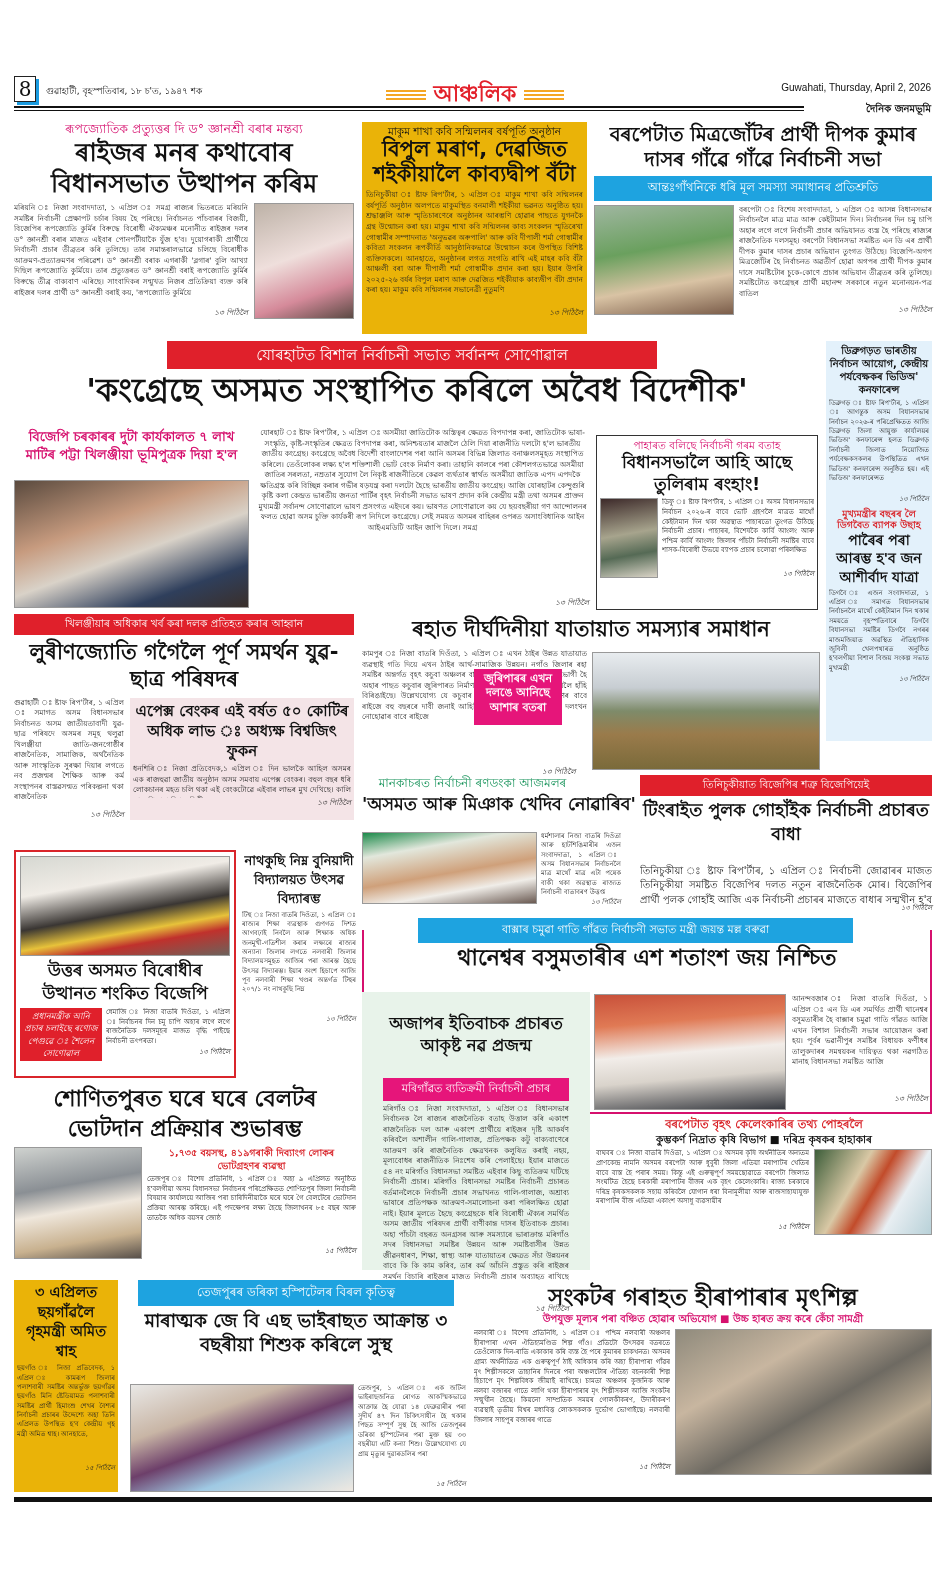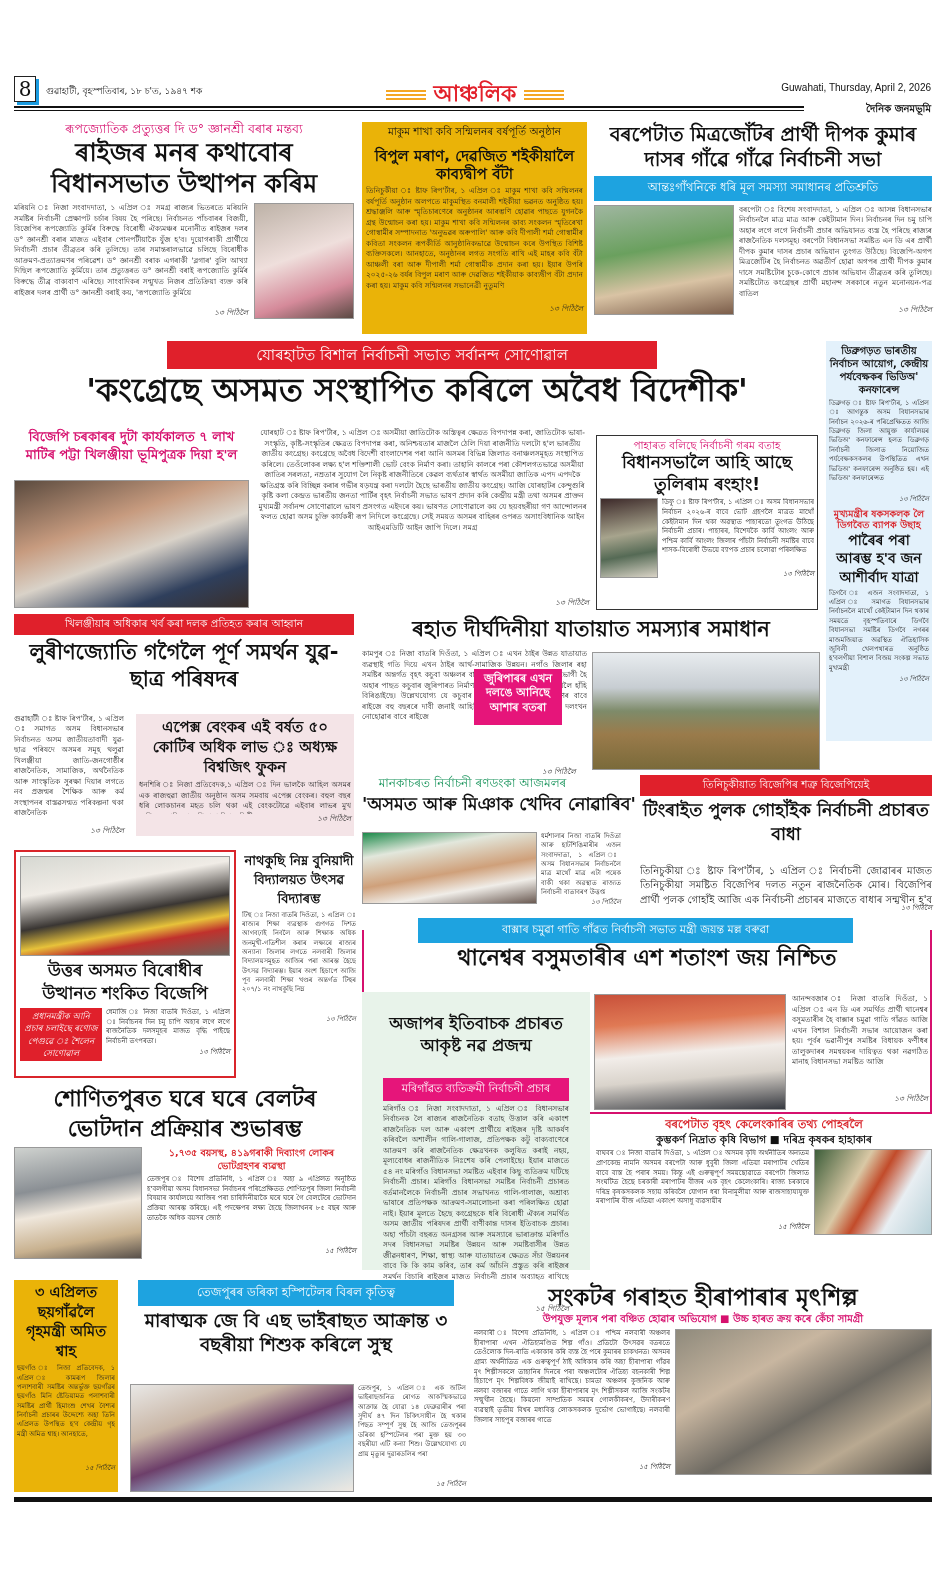--- a/index.html
+++ b/index.html
@@ -52,21 +52,21 @@
     <div style="flex:1">
       <div class="body" style="height:105px;overflow:hidden">মৰিয়নি ঃ নিজা সংবাদদাতা, ১ এপ্ৰিল ঃ সমগ্ৰ ৰাজ্যৰ ভিতৰতে মৰিয়নি সমষ্টিৰ নিৰ্বাচনী প্ৰেক্ষাপট চৰ্চাৰ বিষয় হৈ পৰিছে। নিৰ্বাচনত পাঁচবাৰৰ বিজয়ী, বিজেপিৰ ৰূপজ্যোতি কুৰ্মিৰ বিৰুদ্ধে বিৰোধী ঐক্যমঞ্চৰ মনোনীত ৰাইজৰ দলৰ ড° জ্ঞানশ্ৰী বৰাৰ মাজত এইবাৰ পোনপটীয়াকৈ যুঁজ হ'ব। দুয়োগৰাকী প্ৰাৰ্থীয়ে নিৰ্বাচনী প্ৰচাৰ তীব্ৰতৰ কৰি তুলিছে। তাৰ সমান্তৰালভাৱে চলিছে বিৰোধীক আক্ৰমণ-প্ৰত্যাক্ৰমণৰ পৰিৱেশ। ড° জ্ঞানশ্ৰী বৰাক এগৰাকী 'ব্লগাৰ' বুলি আখ্যা দিছিল ৰূপজ্যোতি কুৰ্মিয়ে। তাৰ প্ৰত্যুত্তৰত ড° জ্ঞানশ্ৰী বৰাই ৰূপজ্যোতি কুৰ্মিৰ বিৰুদ্ধে তীব্ৰ বাক্যবাণ এৰিছে। সাংবাদিকৰ সন্মুখত নিজৰ প্ৰতিক্ৰিয়া ব্যক্ত কৰি ৰাইজৰ দলৰ প্ৰাৰ্থী ড° জ্ঞানশ্ৰী বৰাই কয়, 'ৰূপজ্যোতি কুৰ্মিয়ে</div>
       <div class="body cont" style="text-align:right">১৩ পিঠিলৈ</div>
     </div>
     <div class="photo" style="width:100px;height:116px;background:linear-gradient(160deg,#bdb2a7,#efdfdc 45%,#d58a9a 75%,#5b4a44)"></div>
   </div>
 </div>
 
 <div class="abs tint-peach" style="left:362px;top:122px;width:225px;height:212px;padding:3px 4px">
   <div class="hl" style="font-size:10.5px">মাকুম শাখা কবি সন্মিলনৰ বৰ্ষপূৰ্তি অনুষ্ঠান</div>
-  <div class="hl" style="font-size:15px;font-weight:bold;line-height:1.2;margin-top:10px">বিপুল মৰাণ, দেৱজিত শইকীয়ালৈ কাব্যদ্বীপ বঁটা</div>
+  <div class="hl" style="font-size:21px;font-weight:bold;line-height:1.2;margin-top:0">বিপুল মৰাণ, দেৱজিত শইকীয়ালৈ কাব্যদ্বীপ বঁটা</div>
   <div class="body" style="margin-top:3px;height:118px;overflow:hidden">তিনিচুকীয়া ঃ ষ্টাফ ৰিপ'ৰ্টাৰ, ১ এপ্ৰিল ঃ মাকুম শাখা কবি সন্মিলনৰ বৰ্ষপূৰ্তি অনুষ্ঠান অলপতে মাকুমস্থিত বনমালী শইকীয়া ভৱনত অনুষ্ঠিত হয়। শ্ৰদ্ধাঞ্জলি আৰু স্মৃতিচাৰণেৰে অনুষ্ঠানৰ আৰম্ভণি হোৱাৰ পাছতে যুগনকৈ গ্ৰন্থ উন্মোচন কৰা হয়। মাকুম শাখা কবি সন্মিলনৰ কাব্য সংকলন স্মৃতিৰেখা গোস্বামীৰ সম্পাদনাত 'অনুভৱৰ অৰুপালি' আৰু কবি দীপালী শৰ্মা গোস্বামীৰ কবিতা সংকলন ৰূপকীৰ্তি আনুষ্ঠানিকভাৱে উন্মোচন কৰে উপস্থিত বিশিষ্ট ব্যক্তিসকলে। আনহাতে, অনুষ্ঠানৰ লগত সংগতি ৰাখি এই মাহৰ কবি বঁটা আঞ্চলী বৰা আৰু দীপালী শৰ্মা গোস্বামীক প্ৰদান কৰা হয়। ইয়াৰ উপৰি ২০২৫-২৬ বৰ্ষৰ বিপুল মৰাণ আৰু দেৱজিত শইকীয়াক কাব্যদ্বীপ বঁটা প্ৰদান কৰা হয়। মাকুম কবি সন্মিলনৰ সভানেত্ৰী নুতুমণি</div>
   <div class="body cont" style="text-align:right">১৩ পিঠিলৈ</div>
 </div>
 
 <div class="abs" style="left:594px;top:122px;width:338px;height:212px">
   <div class="hl" style="font-size:19.5px;font-weight:bold;line-height:1.3">বৰপেটাত মিত্ৰজোঁটৰ প্ৰাৰ্থী দীপক কুমাৰ দাসৰ গাঁৱে গাঁৱে নিৰ্বাচনী সভা</div>
   <div class="banner-blue" style="font-size:11.5px;padding:3px 2px;margin-top:3px">আন্তঃগাঁথনিকে ধৰি মূল সমস্যা সমাধানৰ প্ৰতিশ্ৰুতি</div>
   <div style="display:flex;gap:5px;margin-top:4px">
     <div class="photo" style="width:140px;height:110px;background:linear-gradient(170deg,#9fb6a0,#6aa05e 40%,#d9c3a4 70%,#7b5d4a)"></div>
     <div style="flex:1">
@@ -94,30 +94,30 @@
       <div class="body" style="font-size:6.8px;height:72px;overflow:hidden">ডিফু ঃ ষ্টাফ ৰিপ'ৰ্টাৰ, ১ এপ্ৰিল ঃ অসম বিধানসভাৰ নিৰ্বাচন ২০২৬-ৰ বাবে ভোট গ্ৰহণলৈ মাত্ৰত মাথোঁ কেইটামান দিন থকা অৱস্থাত পাহাৰতো তুংগত উঠিছে নিৰ্বাচনী প্ৰচাৰ। পাহাৰৰ, বিশেষকৈ কাৰ্বি আংলং আৰু পশ্চিম কাৰ্বি আংলং জিলাৰ পাঁচটা নিৰ্বাচনী সমষ্টিৰ বাবে শাসক-বিৰোধী উভয়ে ব্যাপক প্ৰচাৰ চলোৱা পৰিলক্ষিত</div>
       <div class="body cont" style="text-align:right;font-size:6.8px">১৩ পিঠিলৈ</div>
     </div>
   </div>
 </div>
 
 <div class="abs tint-blue" style="left:826px;top:341px;width:106px;height:400px;padding:3px">
   <div class="hl" style="font-size:10px;font-weight:bold;line-height:1.3">ডিব্ৰুগড়ত ভাৰতীয় নিৰ্বাচন আয়োগ, কেন্দ্ৰীয় পৰ্যবেক্ষকৰ ভিডিঅ' কনফাৰেন্স</div>
   <div class="body" style="font-size:6.6px;margin-top:3px;height:96px;overflow:hidden">ডিব্ৰুগড় ঃ ষ্টাফ ৰিপ'ৰ্টাৰ, ১ এপ্ৰিল ঃ আগন্তুক অসম বিধানসভাৰ নিৰ্বাচন ২০২৬-ৰ পৰিপ্ৰেক্ষিতত আজি ডিব্ৰুগড় জিলা আয়ুক্ত কাৰ্যালয়ৰ ভিডিঅ' কনফাৰেন্স হলত ডিব্ৰুগড় নিৰ্বাচনী জিলাত নিয়োজিত পৰ্যবেক্ষকসকলৰ উপস্থিতিত এখন ভিডিঅ' কনফাৰেন্স অনুষ্ঠিত হয়। এই ভিডিঅ' কনফাৰেন্সত</div>
   <div class="body cont" style="text-align:right;font-size:6.6px">১৩ পিঠিলৈ</div>
-  <div class="hl h-red" style="font-size:9.5px;margin-top:5px;font-weight:bold">মুখ্যমন্ত্ৰীৰ ষকসকলক লৈ ডিগবৈত ব্যাপক উছাহ</div>
+  <div class="hl h-red" style="font-size:9.5px;margin-top:5px;font-weight:bold">মুখ্যমন্ত্ৰীৰ বছৰৰ লৈ ডিগবৈত ব্যাপক উছাহ</div>
   <div class="hl" style="font-size:14px;font-weight:bold;line-height:1.3">পাৰৈৰ পৰা আৰম্ভ হ'ব জন আশীৰ্বাদ যাত্ৰা</div>
   <div class="body" style="font-size:6.6px;margin-top:3px;height:86px;overflow:hidden">ডিগবৈ ঃ এজন সংবাদদাতা, ১ এপ্ৰিল ঃ সমাগত বিধানসভাৰ নিৰ্বাচনলৈ মাথোঁ কেইটামান দিন থকাৰ সময়তে বৃহস্পতিবাৰে ডিগবৈ বিধানসভা সমষ্টিৰ ডিগবৈ নগৰৰ মাজমজিয়াত অৱস্থিত ঐতিহাসিক জুবিলী খেলপথাৰত অনুষ্ঠিত হ'বলগীয়া বিশাল বিজয় সংকল্প সভাত মুখ্যমন্ত্ৰী</div>
   <div class="body cont" style="text-align:right;font-size:6.6px">১৩ পিঠিলৈ</div>
 </div>
 
 <div class="abs" style="left:14px;top:614px;width:340px;height:200px">
   <div class="banner-red" style="font-size:10.5px;padding:2px 2px">খিলঞ্জীয়াৰ অধিকাৰ খৰ্ব কৰা দলক প্ৰতিহত কৰাৰ আহ্বান</div>
   <div class="hl" style="font-size:21px;font-weight:bold;margin-top:4px;line-height:1.3">লুৰীণজ্যোতি গগৈলৈ পূৰ্ণ সমৰ্থন যুৱ-ছাত্ৰ পৰিষদৰ</div>
-  <div style="display:flex;gap:12px;margin-top:20px">
+  <div style="display:flex;gap:6px;margin-top:4px">
     <div style="width:110px">
       <div class="body" style="height:112px;overflow:hidden">গুৱাহাটী ঃ ষ্টাফ ৰিপ'ৰ্টাৰ, ১ এপ্ৰিল ঃ সমাগত অসম বিধানসভাৰ নিৰ্বাচনত অসম জাতীয়তাবাদী যুৱ-ছাত্ৰ পৰিষদে অসমৰ সমূহ থলুৱা খিলঞ্জীয়া জাতি-জনগোষ্ঠীৰ ৰাজনৈতিক, সামাজিক, অৰ্থনৈতিক আৰু সাংস্কৃতিক সুৰক্ষা দিয়াৰ লগতে নব প্ৰজন্মৰ শৈক্ষিক আৰু কৰ্ম সংস্থাপনৰ বাস্তৱসন্মত পৰিকল্পনা থকা ৰাজনৈতিক</div>
       <div class="body cont" style="text-align:right">১৩ পিঠিলৈ</div>
     </div>
     <div class="tint-rose" style="flex:1;padding:3px">
       <div class="hl" style="font-size:15px;font-weight:bold;line-height:1.35">এপেক্স বেংকৰ এই বৰ্ষত ৫০ কোটিৰ অধিক লাভ ঃ অধ্যক্ষ বিশ্বজিৎ ফুকন</div>
       <div class="body" style="margin-top:3px;height:34px;overflow:hidden">ধনশিৰি ঃ নিজা প্ৰতিবেদক,১ এপ্ৰিল ঃ দিন ভালকৈ আহিল অসমৰ এক ৰাজহুৱা জাতীয় অনুষ্ঠান অসম সমবায় এপেক্স বেংকৰ। বহুল বছৰ ধৰি লোকচানৰ মহত চলি থকা এই বেংকটোৱে এইবাৰ লাভৰ মুখ দেখিছে। কালি সামৰণি পৰা বিগত বিত্তীয়</div>
       <div class="body cont" style="text-align:right">১৩ পিঠিলৈ</div>
     </div>
   </div>

